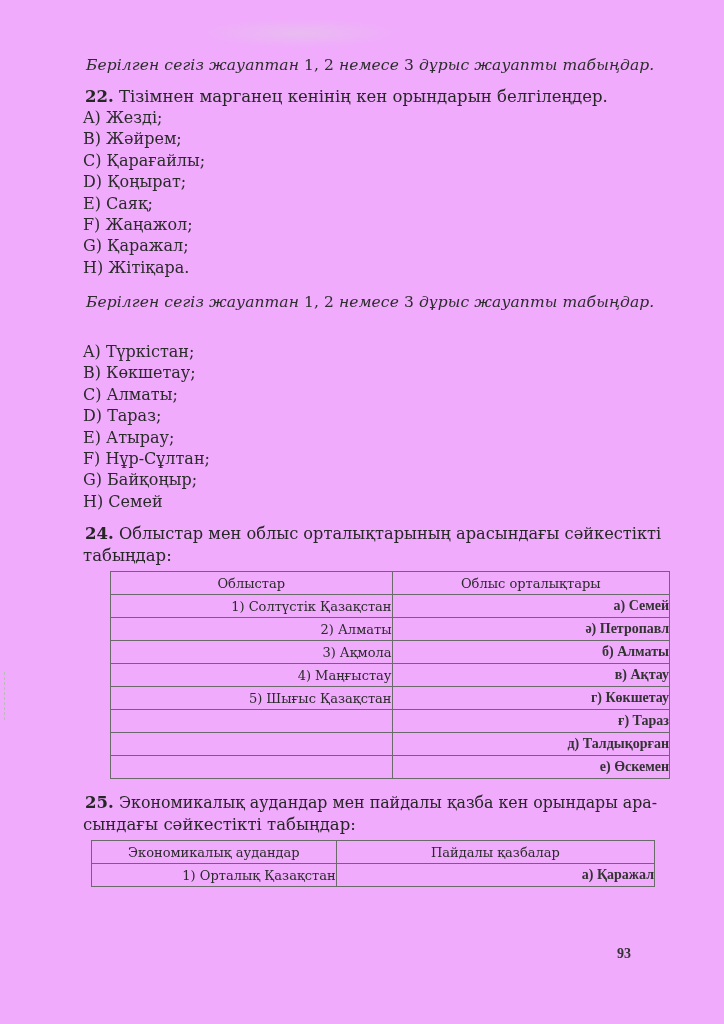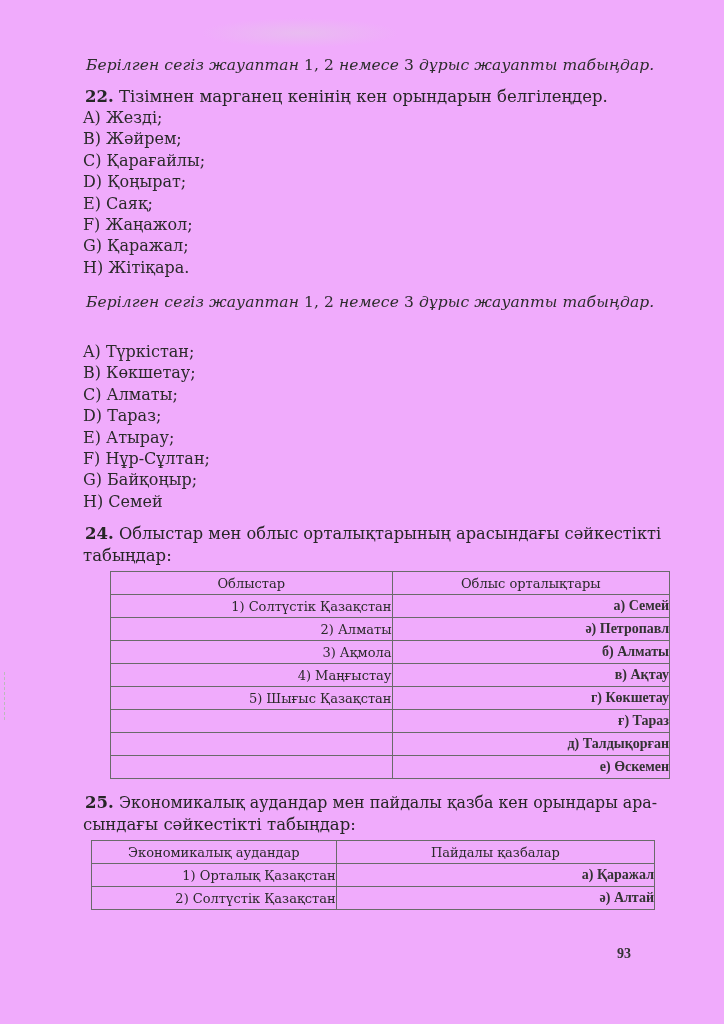--- a/index.html
+++ b/index.html
@@ -219,21 +219,17 @@
       </colgroup>
     <tbody>
         <tr>
       <th>Экономикалық аудандар</th>
       <th>Пайдалы қазбалар</th>
     </tr>
     <tr>
       <td class="left">1) Орталық Қазақстан</td>
       <td class="right">а) Қаражал</td>
     </tr>
-    <tr>
-      <td class="left">2) Солтүстік Қазақстан</td>
-      <td class="right">ә) Алтай</td>
-    </tr>
   </tbody>
     </table>
 
   <div class="pagenum">93</div>
 </div>
 
 </body></html>

